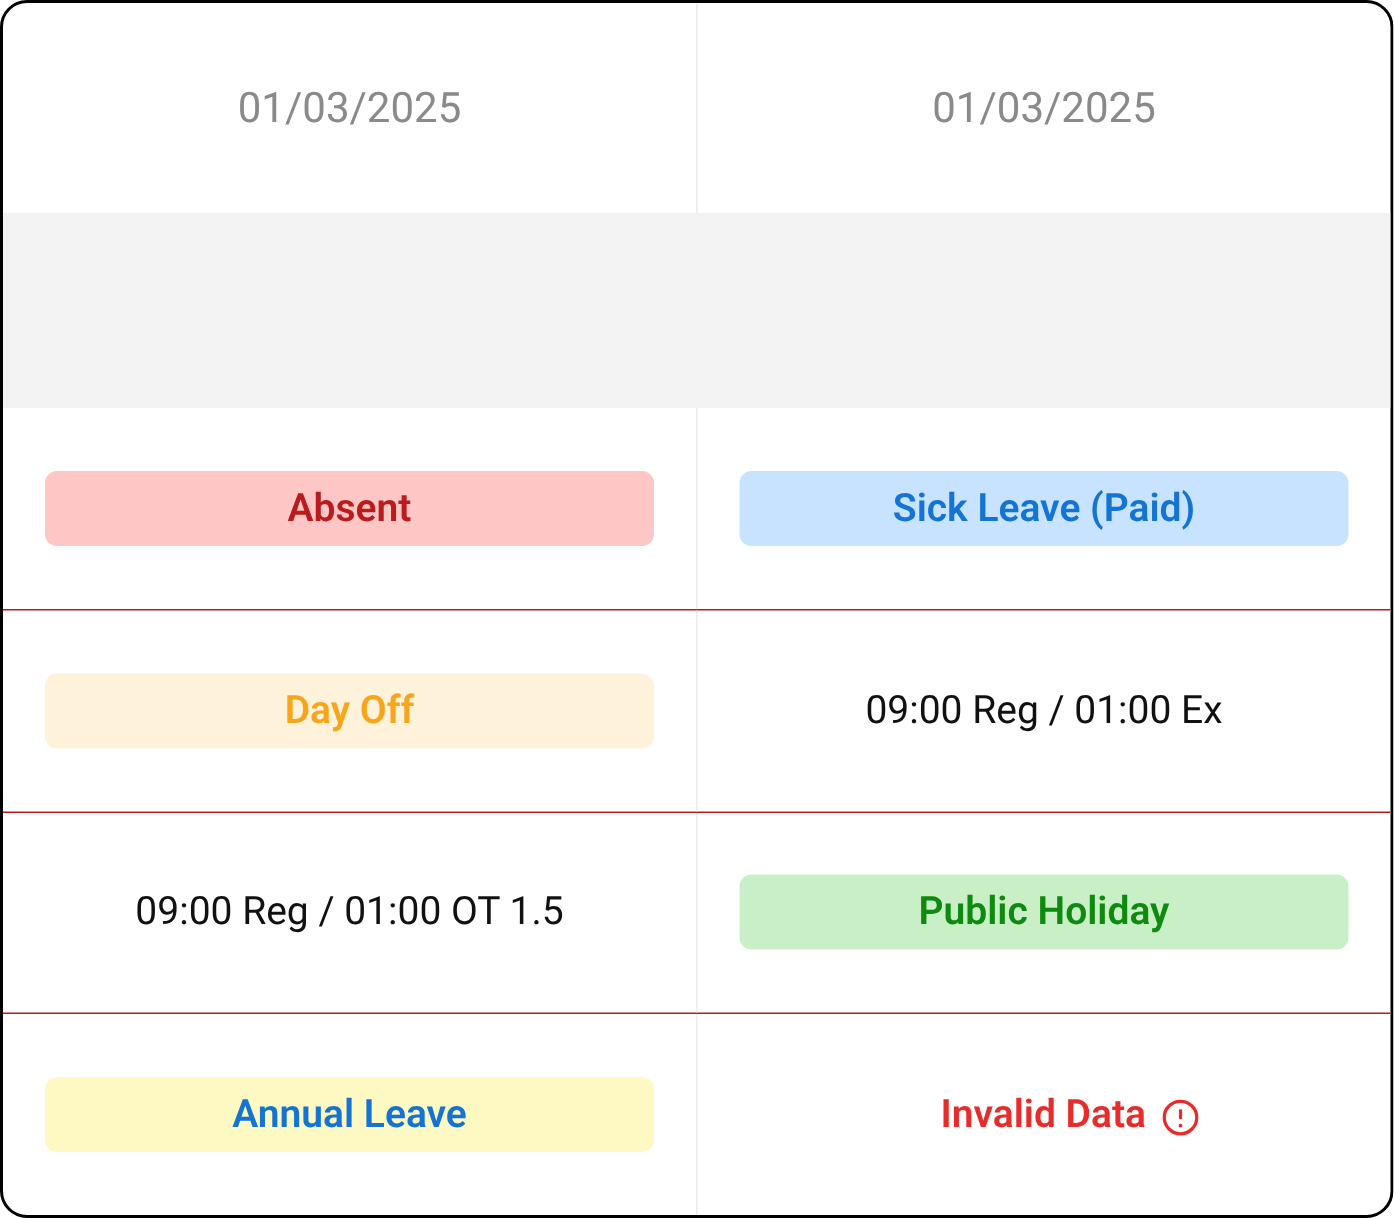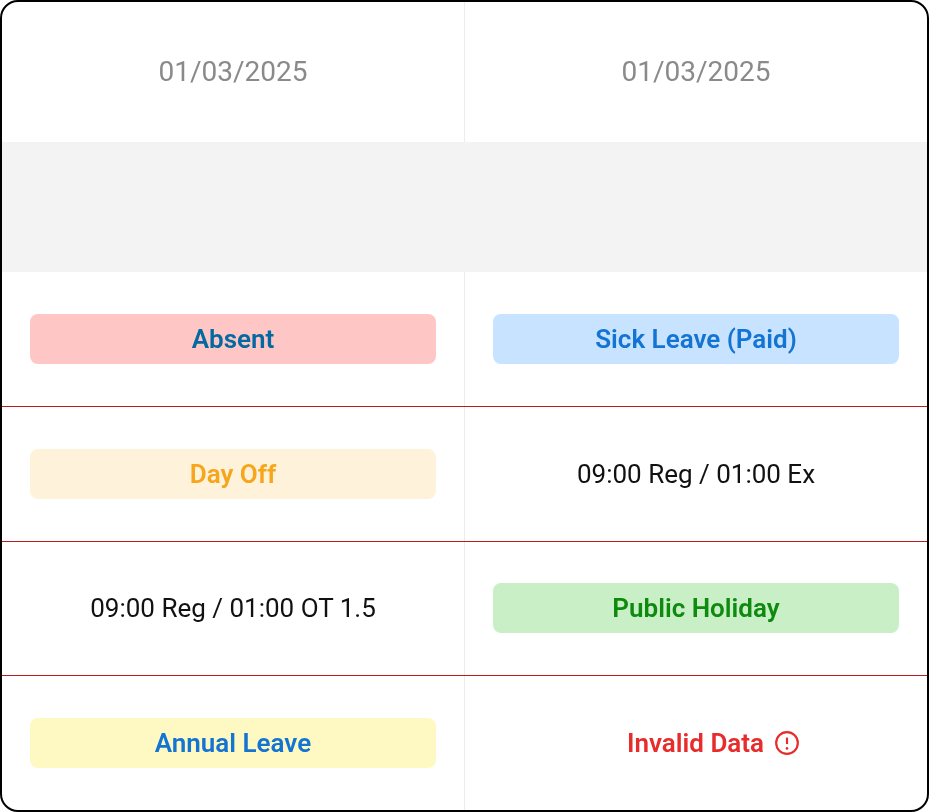--- a/index.html
+++ b/index.html
@@ -74,21 +74,21 @@
   .status-badge {
     width: 100%;
     border-radius: 8px;
     text-align: center;
     padding: 10px 8px;
     font-size: 26px;
     font-weight: 600;
   }
   .badge-absent {
     background: #ffc6c6;
-    color: #0369a1;
+    color: #b91c1c;
   }
   .badge-dayoff {
     background: #fff2db;
     color: #f7a51b;
   }
   .badge-annual {
     background: #fef9c3;
     color: #1474d4;
   }
   .badge-sick {
@@ -99,21 +99,21 @@
     background: #c9efc7;
     color: #0e8a0e;
   }
   .plain-text {
     font-size: 26px;
     color: #111;
     text-align: center;
   }
   .invalid-wrap {
     display: flex;
-    align-items: center;
+    align-items: flex-end;
     gap: 10px;
     color: #e82b2b;
     font-size: 26px;
     font-weight: 600;
     margin-left: 35px;
   }
   .warn-icon {
     display: inline-flex;
     width: 26px;
     height: 26px;

